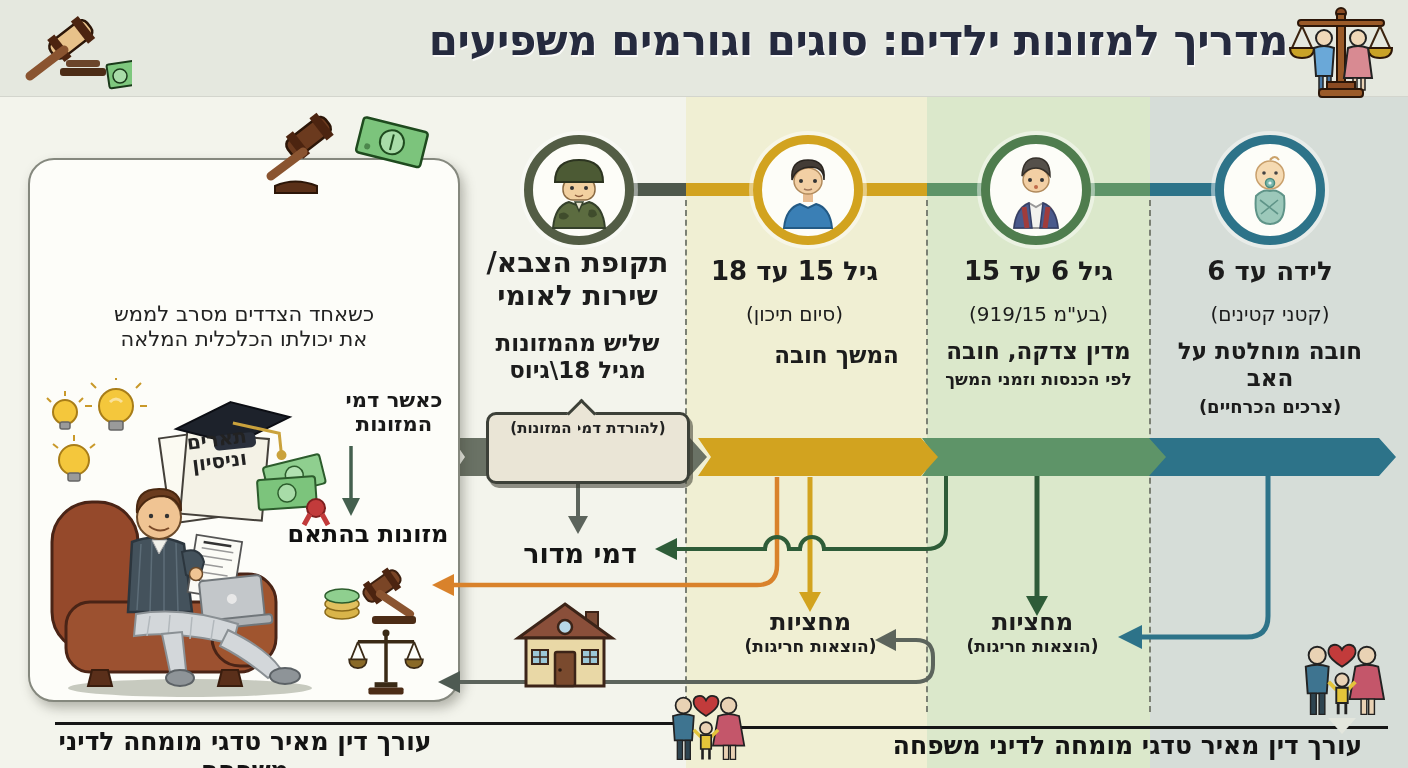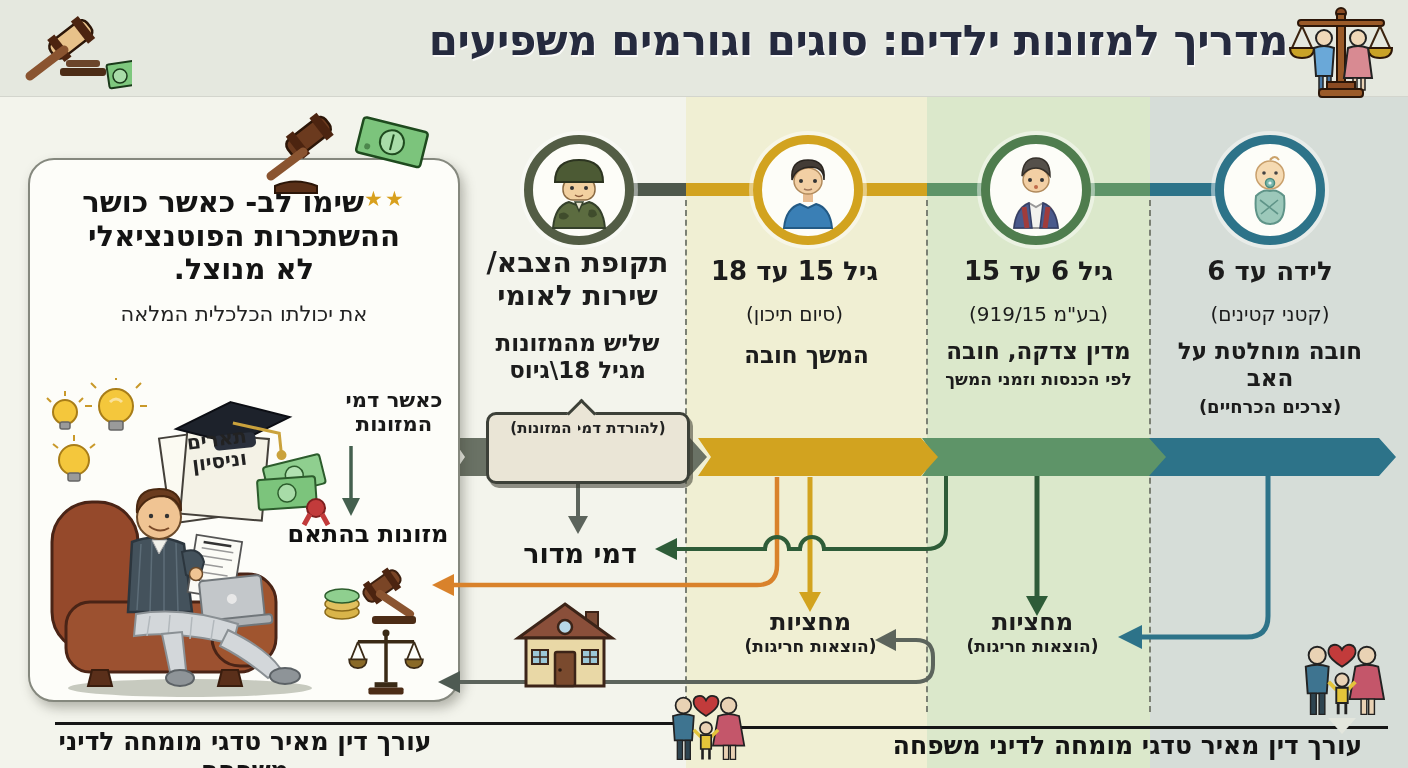--- a/index.html
+++ b/index.html
@@ -27,21 +27,21 @@
     display:flex;align-items:center;justify-content:center;z-index:12;box-shadow:0 0 0 4px rgba(255,255,255,.45);}
   
   .band{top:438px;height:38px;z-index:30;
     clip-path:polygon(0% 0%,calc(100% - 17px) 0%,100% 50%,calc(100% - 17px) 100%,0% 100%,13px 50%);}
   
   .rtl{direction:rtl;}
   .col-text{text-align:center;color:#1c1c1c;z-index:45;}
   .ct-title{font-size:26px;font-weight:bold;}
   .ct-sub{font-size:20px;font-weight:500;margin-top:16px;}
   .ct-body{font-size:23px;font-weight:bold;line-height:1.18;}
-  .ct-body-mid{font-size:23px;font-weight:600;}
+  .ct-body-mid{font-size:23px;font-weight:600;padding-left:30px;}
   .ct-note{font-size:17px;font-weight:bold;margin-top:4px;}
   .callout{left:486px;top:412px;width:198px;height:62px;background:var(--callout-bg);
     border:3px solid var(--callout-border);border-radius:10px;box-shadow:3px 4px 0 rgba(58,58,48,.55);
     z-index:60;text-align:center;padding-top:4px;}
   .callout-tip{position:absolute;top:-12px;left:82px;width:18px;height:18px;background:var(--callout-bg);
     border-left:3px solid var(--callout-border);border-top:3px solid var(--callout-border);transform:rotate(45deg);}
   .callout-title{font-size:19px;font-weight:bold;color:#111;}
   .callout-sub{font-size:15px;font-weight:600;color:#222;}
   .label-strong{font-weight:bold;color:#151515;text-align:center;z-index:45;}
   
@@ -219,26 +219,22 @@
   <div class="abs col-text rtl" style="left:728px;top:608px;width:165px">
     <div class="ct-body" style="font-size:24px">מחציות</div>
     <div class="ct-note" style="font-size:17px;margin-top:0">(הוצאות חריגות)</div>
   </div>
   <div class="abs col-text rtl" style="left:950px;top:608px;width:165px">
     <div class="ct-body" style="font-size:24px">מחציות</div>
     <div class="ct-note" style="font-size:17px;margin-top:0">(הוצאות חריגות)</div>
   </div>
 
   <div class="abs panel">
-    <div class="abs panel-title rtl">
-      <span class="stars">★★</span><span>שימו לב- כאשר כושר</span>
-      <div>ההשתכרות הפוטנציאלי</div>
-      <div>לא מנוצל.</div>
-    </div>
     <div class="abs panel-body rtl">
+      <div>כשאחד הצדדים מסרב לממש</div>
       <div>את יכולתו הכלכלית המלאה</div>
     </div>
     <div class="abs increase rtl">
       <div>כאשר דמי</div>
       <div>המזונות</div>
     </div>
     <div class="abs result rtl">מזונות בהתאם</div>
 
     <div class="abs" style="left:8px;top:216px">
       <svg width="125" height="115" viewBox="0 0 125 115">

